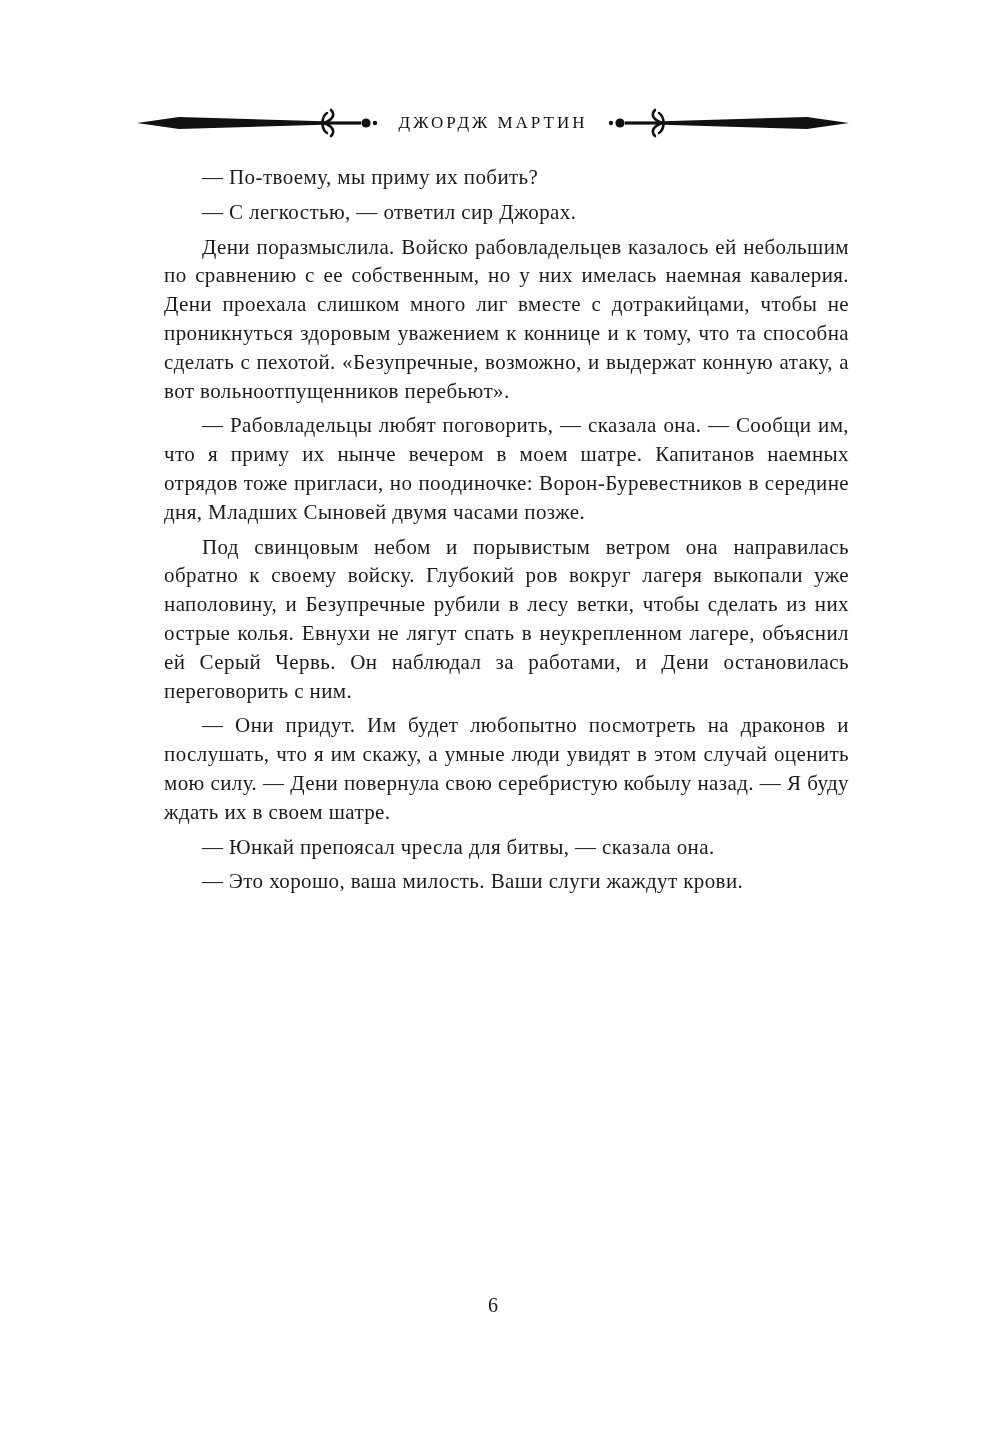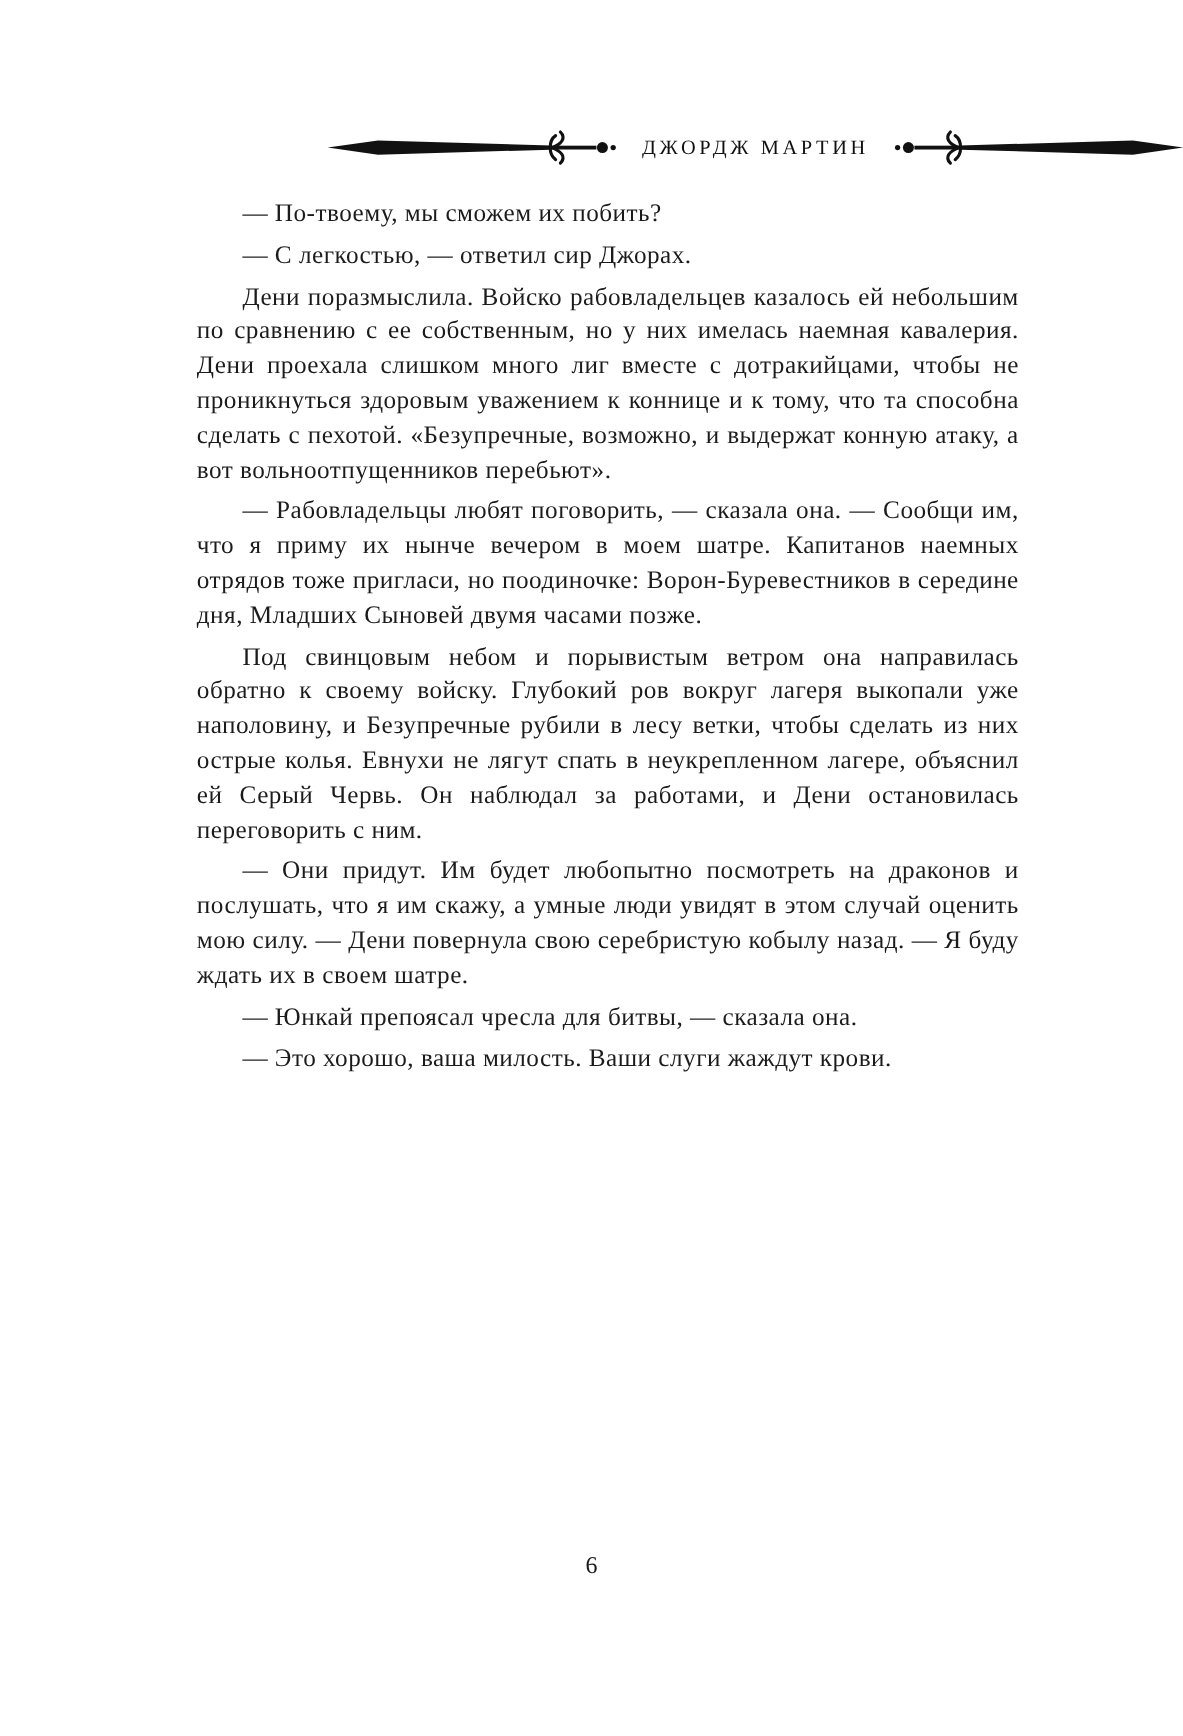--- a/index.html
+++ b/index.html
@@ -16,21 +16,21 @@
     color: #1b1b1b;
     overflow: hidden;
   }
   .header {
     position: absolute;
     top: 108px;
     left: 0;
     width: 100%;
     display: flex;
     align-items: center;
-    justify-content: flex-end;
+    justify-content: center;
     gap: 10px;
   }
   .header-title {
     font-size: 17px;
     letter-spacing: 3px;
     white-space: nowrap;
     color: #111;
     padding: 0 4px;
   }
   .sword { display: block; flex: 0 0 auto; }
@@ -91,21 +91,21 @@
       </g>
       <g fill="none" stroke="#111111" stroke-width="2.6" stroke-linecap="round">
         <path d="M187,15 C195,12 199,7 194,2"></path>
         <path d="M187,15 C195,18 199,23 194,28"></path>
         <path d="M190,5 C184,9 184,21 190,25"></path>
       </g>
     </svg>
   </div>
 
   <div class="body-text" id="paragraphs">
-      <p class="para">— По-твоему, мы сможем их побить?</p>
+      <p class="para">— По-твоему, мы приму их побить?</p>
       <p class="para">— С легкостью, — ответил сир Джорах.</p>
       <p class="para">Дени поразмыслила. Войско рабовладельцев казалось ей небольшим по сравнению с ее собственным, но у них имелась наемная кавалерия. Дени проехала слишком много лиг вместе с дотракийцами, чтобы не проникнуться здоровым уважением к коннице и к тому, что та способна сделать с пехотой. «Безупречные, возможно, и выдержат конную атаку, а вот вольноотпущенников перебьют».</p>
       <p class="para">— Рабовладельцы любят поговорить, — сказала она. — Сообщи им, что я приму их нынче вечером в моем шатре. Капитанов наемных отрядов тоже пригласи, но поодиночке: Ворон-Буревестников в середине дня, Младших Сыновей двумя часами позже.</p>
       <p class="para">Под свинцовым небом и порывистым ветром она направилась обратно к своему войску. Глубокий ров вокруг лагеря выкопали уже наполовину, и Безупречные рубили в лесу ветки, чтобы сделать из них острые колья. Евнухи не лягут спать в неукрепленном лагере, объяснил ей Серый Червь. Он наблюдал за работами, и Дени остановилась переговорить с ним.</p>
       <p class="para">— Они придут. Им будет любопытно посмотреть на драконов и послушать, что я им скажу, а умные люди увидят в этом случай оценить мою силу. — Дени повернула свою серебристую кобылу назад. — Я буду ждать их в своем шатре.</p>
       <p class="para">— Юнкай препоясал чресла для битвы, — сказала она.</p>
       <p class="para">— Это хорошо, ваша милость. Ваши слуги жаждут крови.</p>
     </div>
 
   <div class="page-number">6</div>

